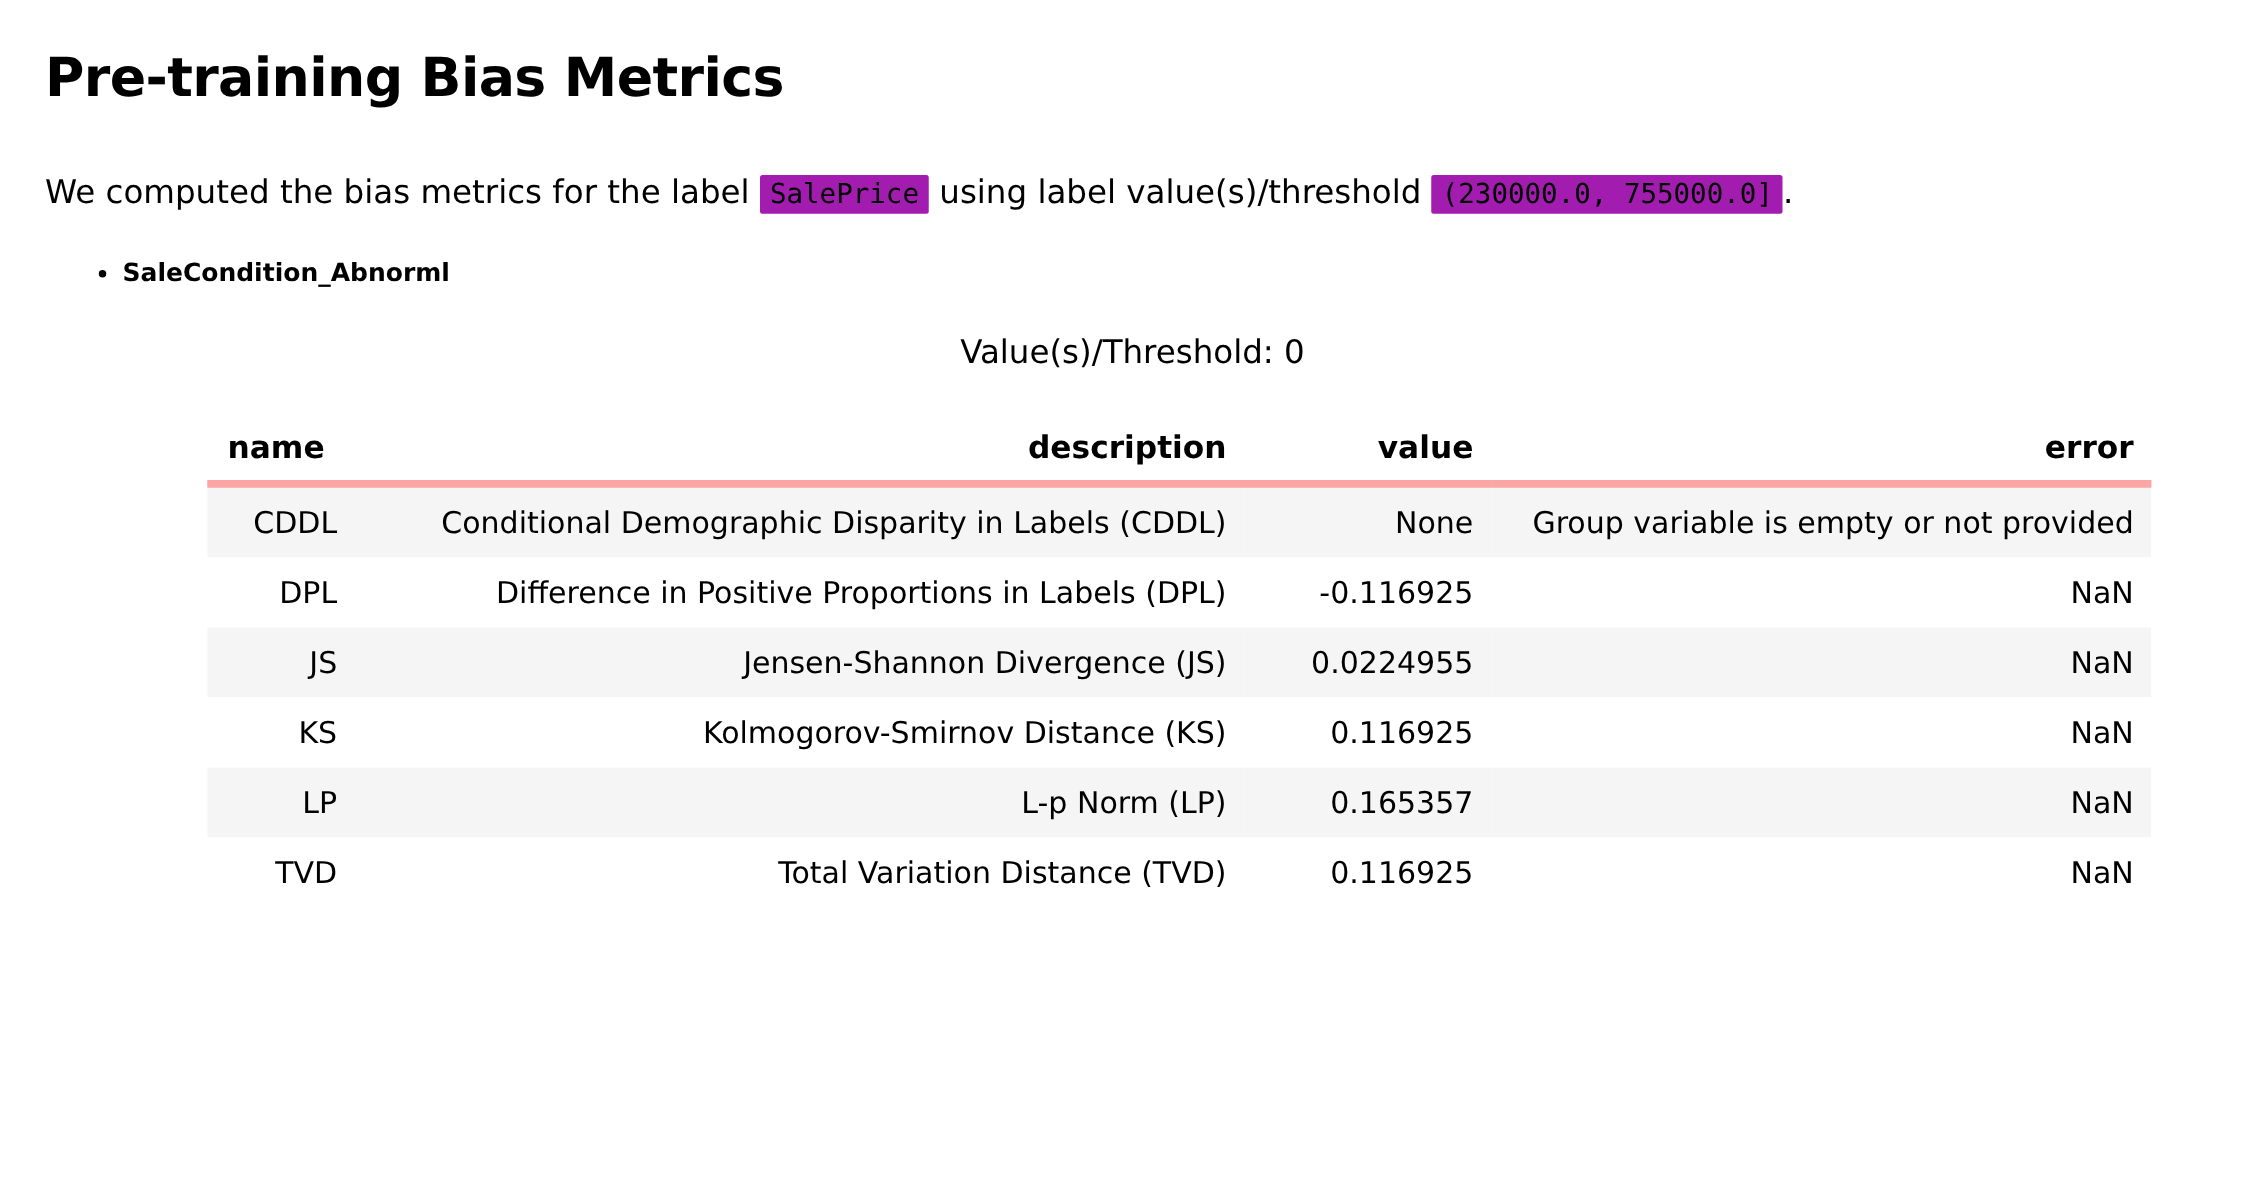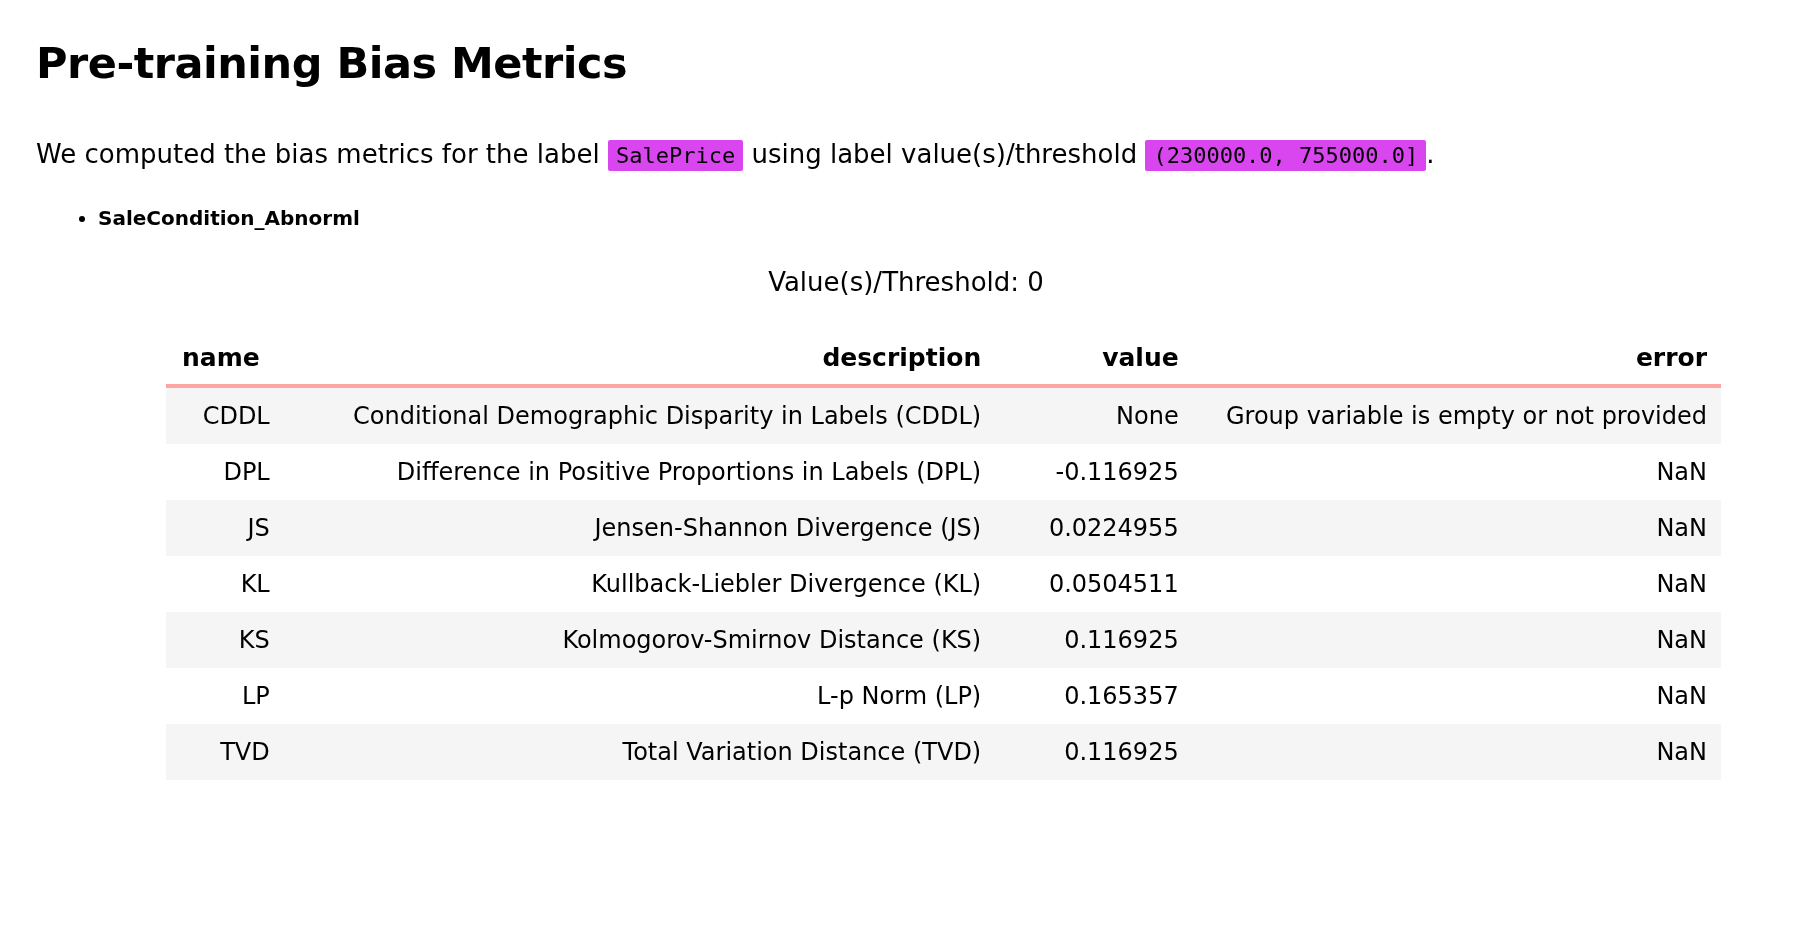--- a/index.html
+++ b/index.html
@@ -24,21 +24,21 @@
     letter-spacing: -0.5px;
     margin: 10px 0 0 0;
     line-height: 1.2;
   }
   p.intro {
     font-size: 26px;
     margin: 48px 0 0 0;
     line-height: 1.3;
   }
   code.inline {
-    background: #d946ef;
+    background: #a21caf;
     font-family: "DejaVu Sans Mono", "Liberation Mono", monospace;
     font-size: 22px;
     padding: 3px 8px;
     border-radius: 2px;
     white-space: nowrap;
   }
   ul.facet-list {
     margin: 34px 0 0 0;
     padding-left: 62px;
     list-style: disc;
@@ -60,21 +60,21 @@
   }
   table.metrics {
     border-collapse: collapse;
     width: 100%;
     font-size: 24px;
   }
   table.metrics thead th {
     font-weight: bold;
     font-size: 25px;
     padding: 6px 14px 12px 14px;
-    border-bottom: 4px solid #fca5a5;
+    border-bottom: 6px solid #fca5a5;
     text-align: right;
     white-space: nowrap;
   }
   table.metrics thead th.col-name {
     text-align: left;
     padding-left: 16px;
   }
   table.metrics tbody td {
     padding: 14px 14px;
     text-align: right;
@@ -145,26 +145,20 @@
           <td class="col-value">-0.116925</td>
           <td class="col-error">NaN</td>
         </tr>
         <tr>
           <td class="col-name">JS</td>
           <td class="col-desc">Jensen-Shannon Divergence (JS)</td>
           <td class="col-value">0.0224955</td>
           <td class="col-error">NaN</td>
         </tr>
         <tr>
-          <td class="col-name">KL</td>
-          <td class="col-desc">Kullback-Liebler Divergence (KL)</td>
-          <td class="col-value">0.0504511</td>
-          <td class="col-error">NaN</td>
-        </tr>
-        <tr>
           <td class="col-name">KS</td>
           <td class="col-desc">Kolmogorov-Smirnov Distance (KS)</td>
           <td class="col-value">0.116925</td>
           <td class="col-error">NaN</td>
         </tr>
         <tr>
           <td class="col-name">LP</td>
           <td class="col-desc">L-p Norm (LP)</td>
           <td class="col-value">0.165357</td>
           <td class="col-error">NaN</td>

